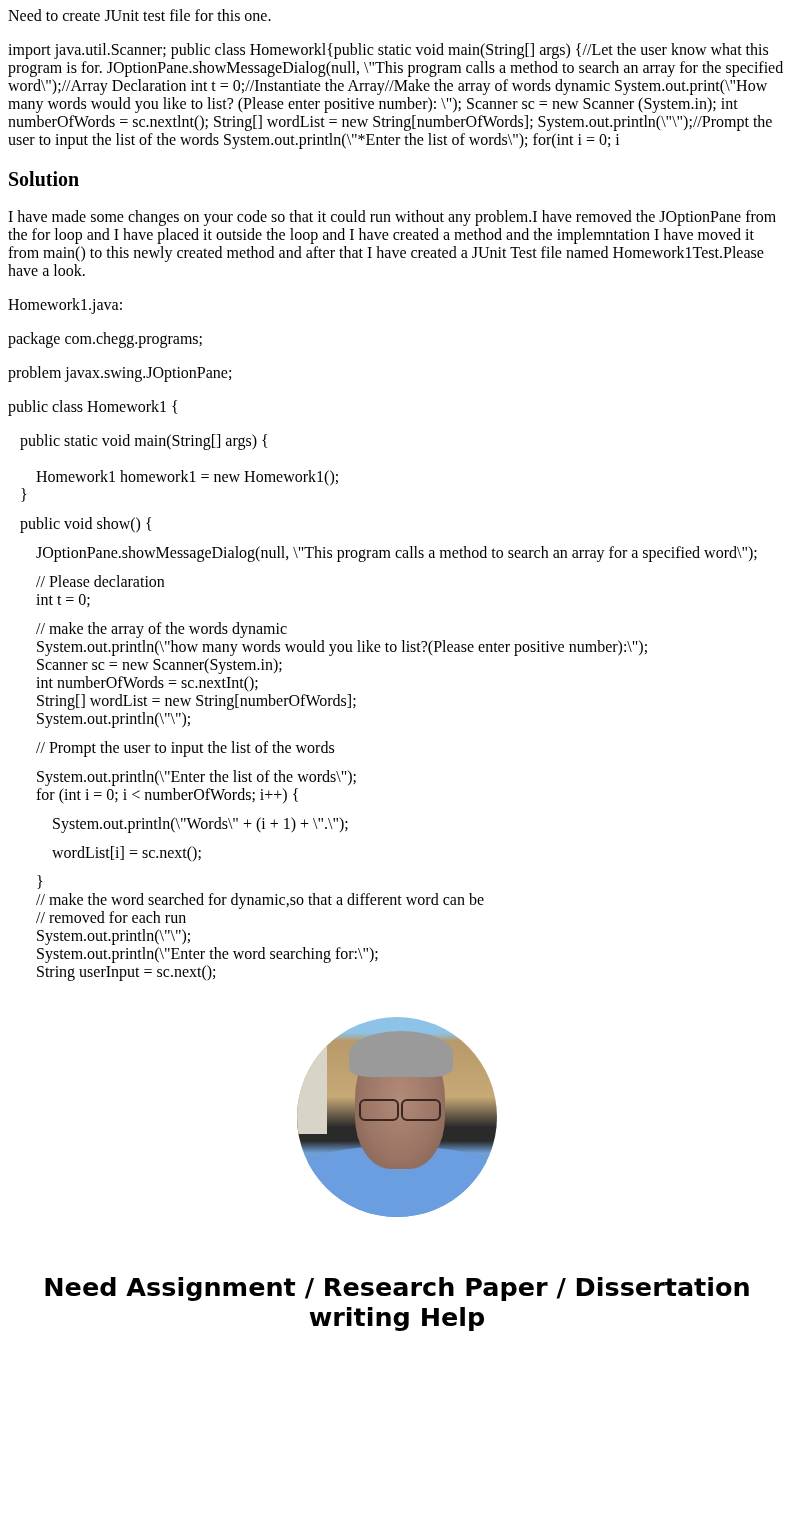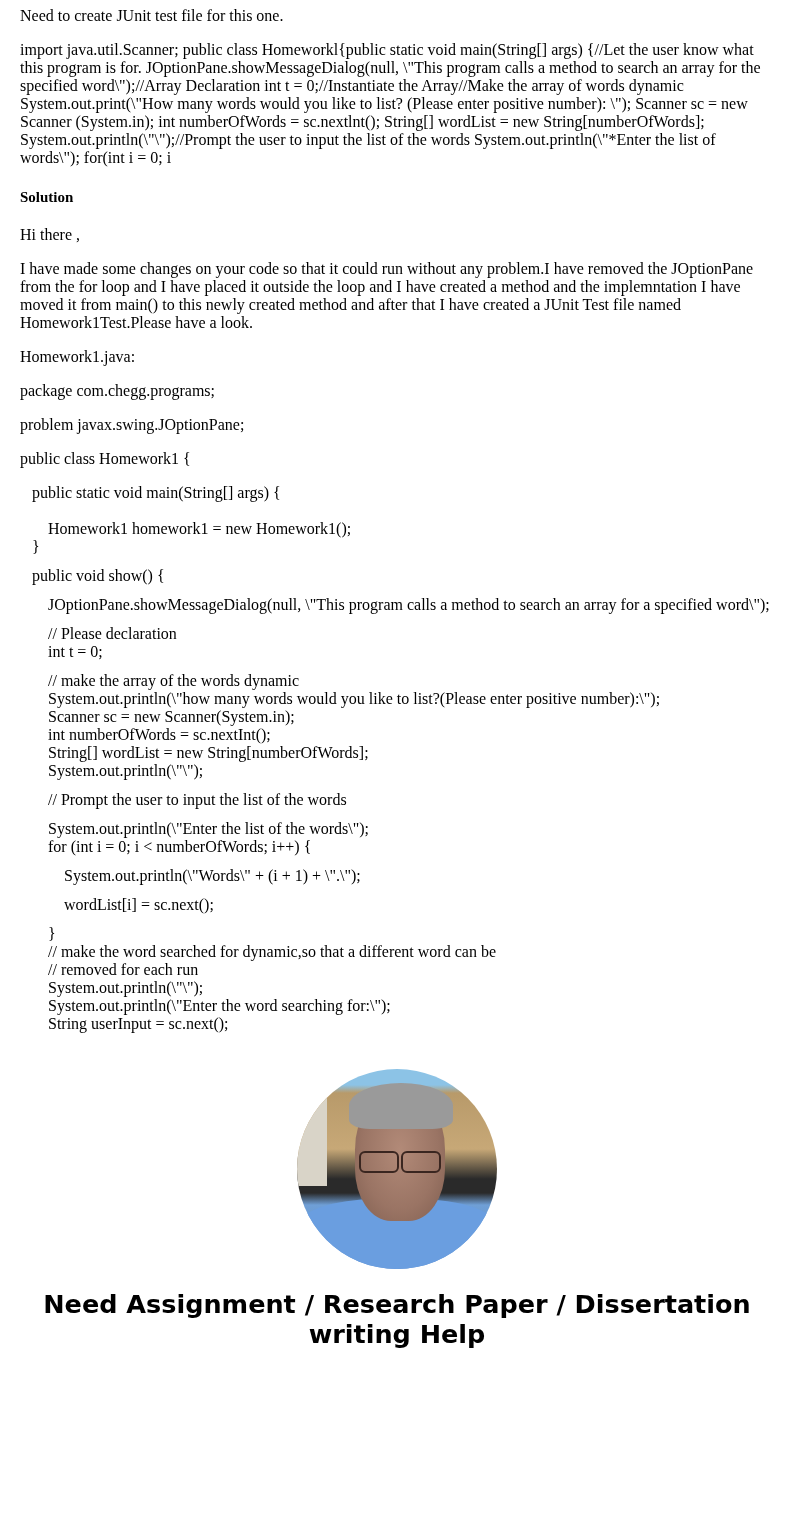--- a/index.html
+++ b/index.html
@@ -3,25 +3,25 @@
   <meta charset="utf-8">
   <style>
     html, body { margin: 0; padding: 0; background: #ffffff; }
     body {
       width: 794px;
       font-family: "Liberation Serif", "DejaVu Serif", serif;
       font-size: 16px;
       line-height: 18px;
       color: #000000;
     }
-    .page { padding: 0 20px; }
+    .page { padding: 0 8px; }
     p { margin: 16px 0; }
     p.first { margin-top: 7px; }
     h3.solution {
-      font-size: 15px;
+      font-size: 20px;
       font-weight: bold;
       margin: 19px 0 18px 0;
       line-height: 22px;
     }
     .code-block { margin: 11px 0; }
     .line { white-space: pre; min-height: 18px; }
     .avatar-wrap {
       display: flex;
       justify-content: center;
       margin-top: 36px;
@@ -54,35 +54,34 @@
       position:absolute; left:0; bottom:0; width:200px; height:70px;
       background: #6a9ee0;
       border-radius: 40% 40% 0 0;
     }
     .promo {
       text-align: center;
       font-family: "DejaVu Sans", sans-serif;
       font-weight: bold;
       font-size: 25.5px;
       line-height: 30px;
-      margin-top: 20px;
+      margin-top: 55px;
       color: #000;
     }
   </style>
 </head>
 <body>
 
 <div class="page">
 
   <p class="first">Need to create JUnit test file for this one.</p>
   <p>import java.util.Scanner; public class Homeworkl{public static void main(String[] args) {//Let the user know what this program is for. JOptionPane.showMessageDialog(null, \"This program calls a method to search an array for the specified word\");//Array Declaration int t = 0;//Instantiate the Array//Make the array of words dynamic System.out.print(\"How many words would you like to list? (Please enter positive number): \"); Scanner sc = new Scanner (System.in); int numberOfWords = sc.nextlnt(); String[] wordList = new String[numberOfWords]; System.out.println(\"\");//Prompt the user to input the list of the words System.out.println(\"*Enter the list of words\"); for(int i = 0; i</p>
 
   <h3 class="solution">Solution</h3>
 
-  <p>Hi there ,</p>
   <p>I have made some changes on your code so that it could run without any problem.I have removed the JOptionPane from the for loop and I have placed it outside the loop and I have created a method and the implemntation I have moved it from main() to this newly created method and after that I have created a JUnit Test file named Homework1Test.Please have a look.</p>
 
   <p>Homework1.java:</p>
   <p>package com.chegg.programs;</p>
   <p>problem javax.swing.JOptionPane;</p>
   <p>public class Homework1 {</p>
 
   <div class="code-block">
     <div class="line">   public static void main(String[] args) {</div>
     <div class="line"></div>

